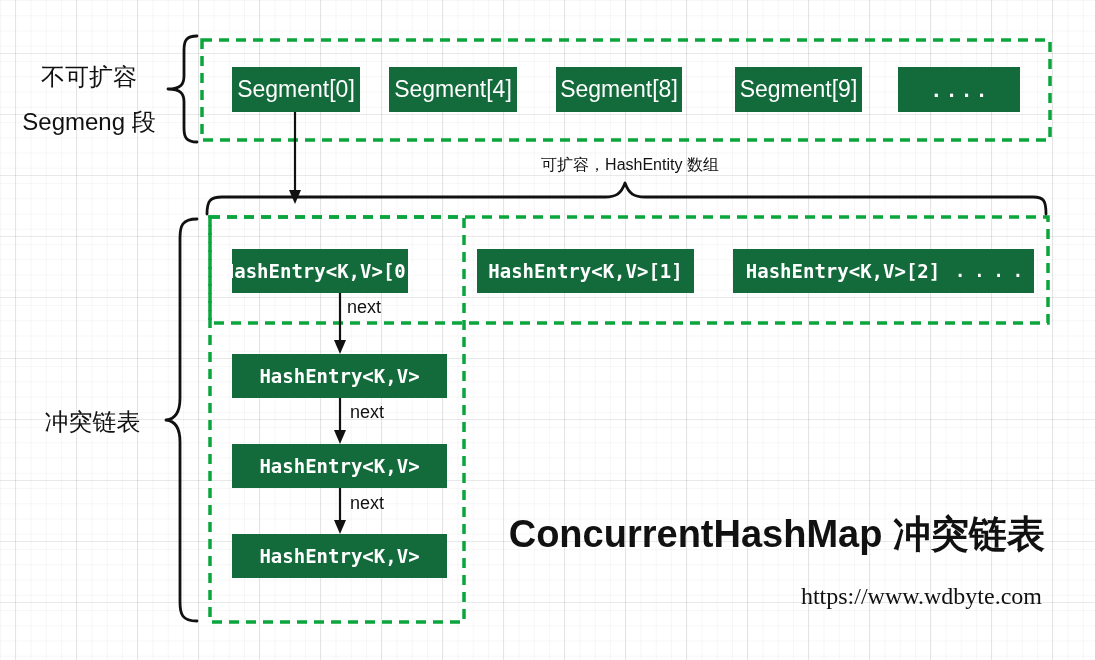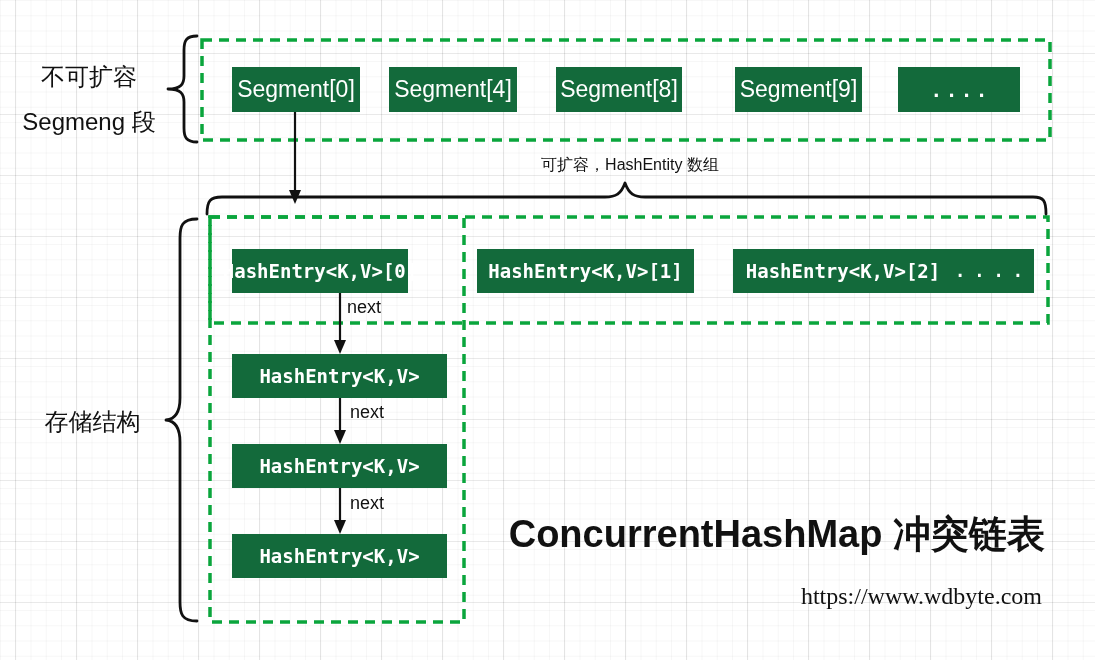--- a/index.html
+++ b/index.html
@@ -70,21 +70,21 @@
     <polygon class="arrow-head" points="340,444 334,430 346,430"></polygon>
 
     <line class="arrow-line" x1="340" y1="488" x2="340" y2="522"></line>
     <polygon class="arrow-head" points="340,534 334,520 346,520"></polygon>
   </svg>
 
   <div class="lbl lbl-two-line">
     <div>不可扩容</div>
     <div>Segmeng 段</div>
   </div>
-  <div class="lbl lbl-chain">存储结构</div>
+  <div class="lbl lbl-chain">冲突链表</div>
 
   <div class="gbox seg" style="left:232px;width:128px;">Segment[0]</div>
   <div class="gbox seg" style="left:389px;width:128px;">Segment[4]</div>
   <div class="gbox seg" style="left:556px;width:126px;">Segment[8]</div>
   <div class="gbox seg" style="left:735px;width:127px;">Segment[9]</div>
   <div class="gbox seg dots" style="left:898px;width:122px;">....</div>
 
   <div class="lbl lbl-expand">可扩容，HashEntity 数组</div>
 
   <div class="gbox mono" style="left:232px;top:249px;width:176px;height:44px;">HashEntry&lt;K,V&gt;[0]</div>

